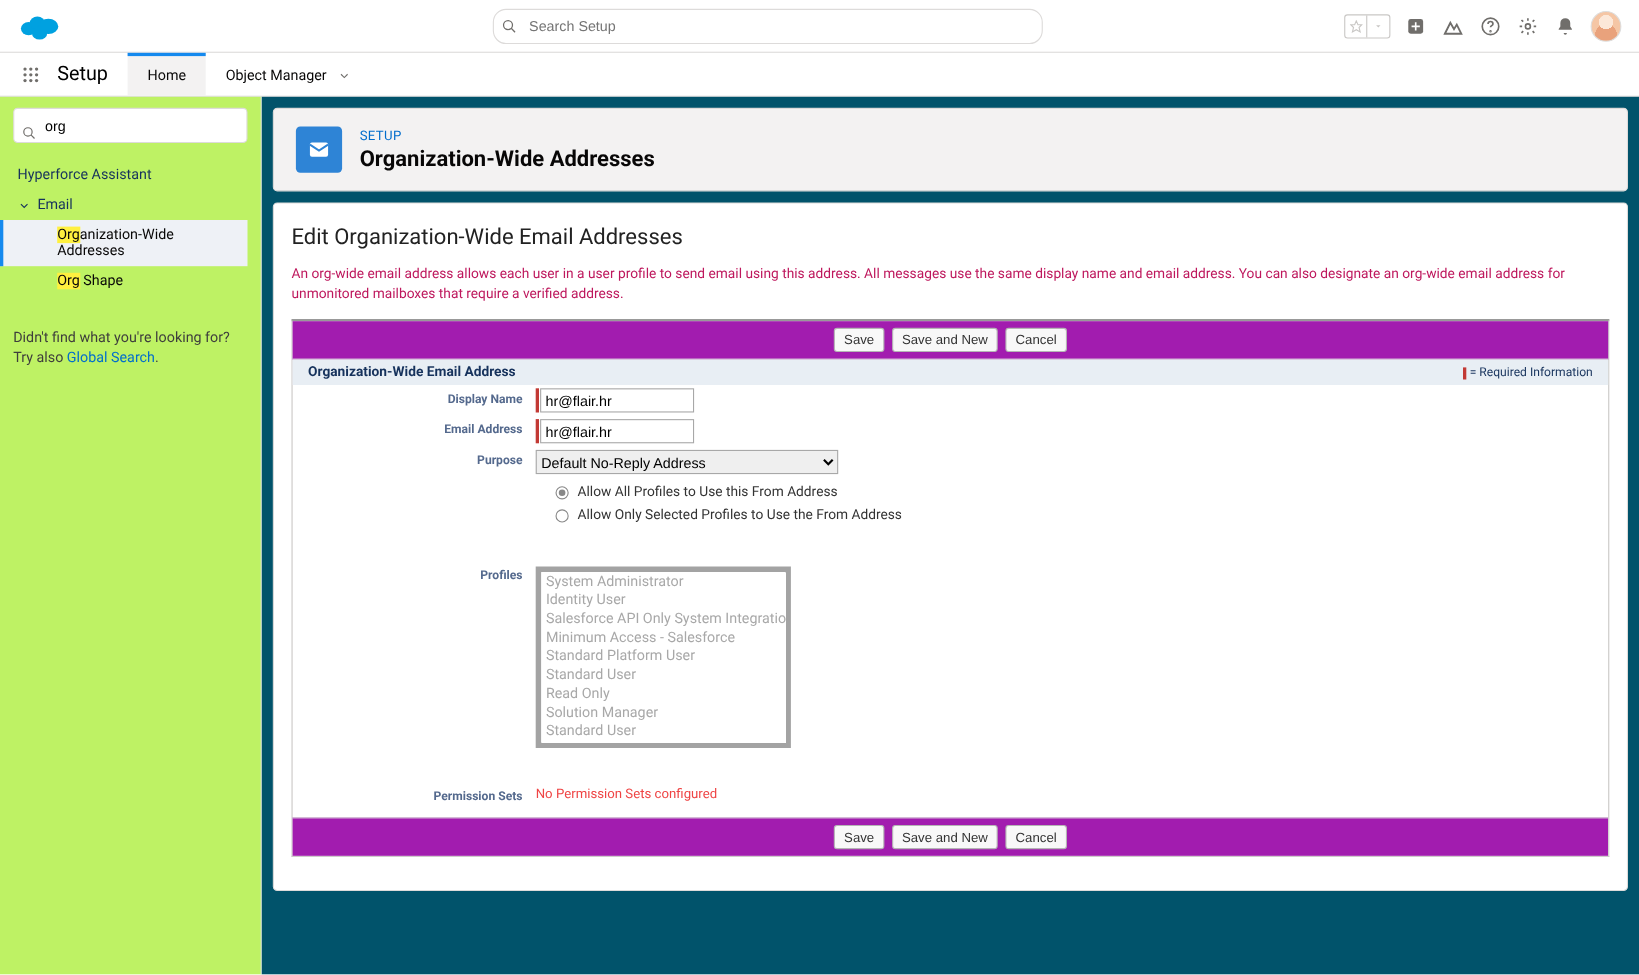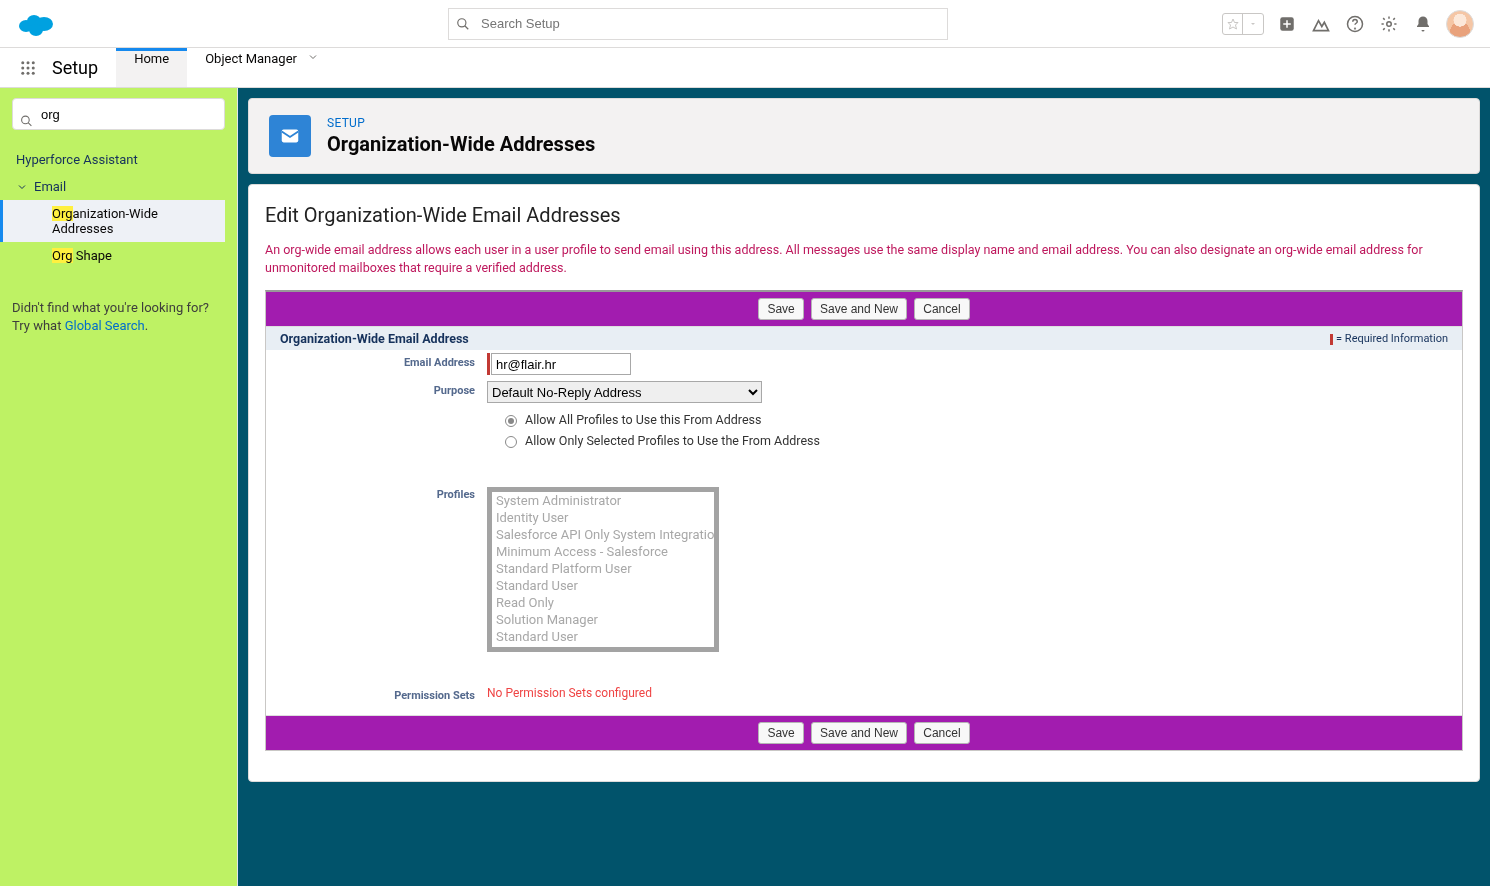--- a/index.html
+++ b/index.html
@@ -2,34 +2,34 @@
 <html><head>
 <meta charset="utf-8">
 <style>
   * { box-sizing: border-box; margin: 0; padding: 0; }
   body { font-family: -apple-system, BlinkMacSystemFont, "Segoe UI", Roboto, Helvetica, Arial, sans-serif; font-size: 13px; color: #16325c; background: #fff; }
   
   
   .global-header { height: 48px; border-bottom: 1px solid #dddbda; display: flex; align-items: center; padding: 0 16px; gap: 12px; }
   .logo { width: 40px; height: 28px; }
   .search-wrap { flex: 0 0 500px; margin-left: 380px; position: relative; }
-  .search-input { width: 100%; height: 32px; border: 1px solid #dddbda; border-radius: 0; padding: 0 10px 0 32px; font-size: 13px; color: #706e6b; background: #fff;}
+  .search-input { width: 100%; height: 32px; border: 1px solid #dddbda; border-radius: 12px; padding: 0 10px 0 32px; font-size: 13px; color: #706e6b; background: #fff;}
   .search-icon-wrap { position: absolute; left: 8px; top: 50%; transform: translateY(-50%); color: #706e6b; }
   .header-icons { margin-left: auto; display: flex; align-items: center; gap: 12px; }
   .hicon { width: 22px; height: 22px; color: #706e6b; display:flex; align-items:center; justify-content:center; cursor: pointer; }
   .fav-box { display:flex; border:1px solid #c9c7c5; border-radius:3px; height:22px; }
   .fav-box .part { width:20px; display:flex; align-items:center; justify-content:center; color:#c9c7c5; }
   .fav-box .part:first-child { border-right:1px solid #c9c7c5;}
   .avatar { width: 28px; height: 28px; border-radius: 50%; background: linear-gradient(135deg,#f5c6a5,#e9a27c); border:1px solid #ddd; background-image: radial-gradient(circle at 50% 35%, #fce8d9 30%, transparent 31%), radial-gradient(circle at 50% 80%, #e9a27c 40%, transparent 41%); background-color:#f5c6a5;}
 
   
   .context-bar { height: 40px; border-bottom: 1px solid #dddbda; display: flex; align-items: stretch; padding-left: 10px; }
   .waffle { width: 36px; display:flex; align-items:center; justify-content:center; cursor:pointer; color:#706e6b;}
   .app-name { font-size: 18px; font-weight: 400; color:#000; padding: 0 18px 0 6px; display:flex; align-items:center;}
-  .tab { padding: 0 18px; display:flex; align-items:flex-start; font-size: 13px; color:#080707; cursor:pointer; border-top: 3px solid transparent; }
+  .tab { padding: 0 18px; display:flex; align-items:center; font-size: 13px; color:#080707; cursor:pointer; border-top: 3px solid transparent; }
   .tab.active { background:#f3f2f2; border-top: 3px solid #1589ee; }
   .tab .chev { margin-left:10px; color:#706e6b;}
 
   
   .body-row { display:flex; height: calc(886px - 48px - 40px); }
   .sidebar { width: 238px; border-right:1px solid #e0e5ee; padding: 10px 12px; background:#bef264; }
   .side-search { width: 100%; height: 32px; border:1px solid #dddbda; border-radius:4px; padding:0 8px 0 28px; font-size:13px; margin-bottom: 14px;}
   .side-search-wrap { position:relative; margin-bottom: 2px;}
   .side-search-icon { position:absolute; left:8px; top:50%; transform:translateY(-50%); color:#706e6b;}
   .side-link { font-size:13px; color:#16325c; padding: 6px 4px; cursor:pointer;}
@@ -62,21 +62,21 @@
   .req-legend { font-weight:400; font-size:11px; }
   .req-legend .bar { display:inline-block; width:3px; height:11px; background:#c23934; vertical-align:middle; margin-right:3px;}
 
   .form-table { width:100%; border-collapse:collapse; }
   .form-table td { padding:3px 6px; vertical-align:top; font-size:12px;}
   .form-table td.lbl { text-align:right; width:215px; color:#54698d; padding-top:6px; font-weight:700; font-size:11px;}
   .fld-wrap { display:flex; }
   .req-marker { width:3px; background:#c23934; margin-right:1px; align-self:stretch;}
   .txt-in { border:1px solid #a8a8a8; padding:2px 4px; font-size:13px; width:140px; height:22px;}
   .sel-in { border:1px solid #a8a8a8; font-size:13px; height:22px; width:275px;}
-  .radio-row { display:flex; align-items:flex-end; gap:8px; padding:3px 0 3px 18px; font-size:12.5px; color:#333;}
+  .radio-row { display:flex; align-items:center; gap:8px; padding:3px 0 3px 18px; font-size:12.5px; color:#333;}
   .radio-dot { width:12px; height:12px; border:1px solid #888; border-radius:50%; display:inline-flex; align-items:center; justify-content:center; background:#fff;}
   .radio-dot.on::after { content:''; width:6px; height:6px; background:#888; border-radius:50%;}
   .profiles-box { border:5px solid #a3a3a3; background:#fff; width:232px; height:165px; overflow-y:scroll; margin-top:2px;}
   .profiles-box .opt { padding:1px 4px; font-size:13px; color:#a8a8a8; white-space:nowrap;}
   .perm-val { font-size:12.5px; color:#ef4444;}
   .spacer-row td { height: 28px; }
 
   svg { display:block; }
 </style>
 </head>
@@ -201,21 +201,21 @@
     <div class="side-item sel">
       <span class="highlight">Org</span><span>anization-Wide Addresses</span>
     </div>
 
     <div class="side-item">
       <span class="highlight">Org</span><span> Shape</span>
     </div>
 
     <div class="side-foot">
       <span>Didn't find what you're looking for?</span><br>
-      <span>Try what </span><a>Global Search</a><span>.</span>
+      <span>Try also </span><a>Global Search</a><span>.</span>
     </div>
   </div>
 
   <div class="main">
     <div class="page-head-card">
       <div class="page-icon">
         <svg width="22" height="22" viewBox="0 0 24 24" fill="none" stroke="#fff" stroke-width="2">
             <rect x="3" y="5" width="18" height="14" rx="2" fill="#fff" stroke="none"></rect>
             <path d="M3 7l9 6 9-6" stroke="#2e84d6"></path>
           </svg>
@@ -236,20 +236,29 @@
           <button class="sf-btn">Save and New</button>
           <button class="sf-btn">Cancel</button>
         </div>
         <div class="section-hdr">
           <span>Organization-Wide Email Address</span>
           <span class="req-legend"><span class="bar"></span><span>= Required Information</span></span>
         </div>
 
         <table class="form-table">
           <tbody>
+              <tr>
+            <td class="lbl">Display Name</td>
+            <td>
+              <div class="fld-wrap">
+                    <div class="req-marker"></div>
+                <input class="txt-in" value="hr@flair.hr" style="">
+              </div>
+            </td>
+          </tr>
           <tr>
             <td class="lbl">Email Address</td>
             <td>
               <div class="fld-wrap">
                     <div class="req-marker"></div>
                 <input class="txt-in" value="hr@flair.hr" style="">
               </div>
             </td>
           </tr>
           <tr>

